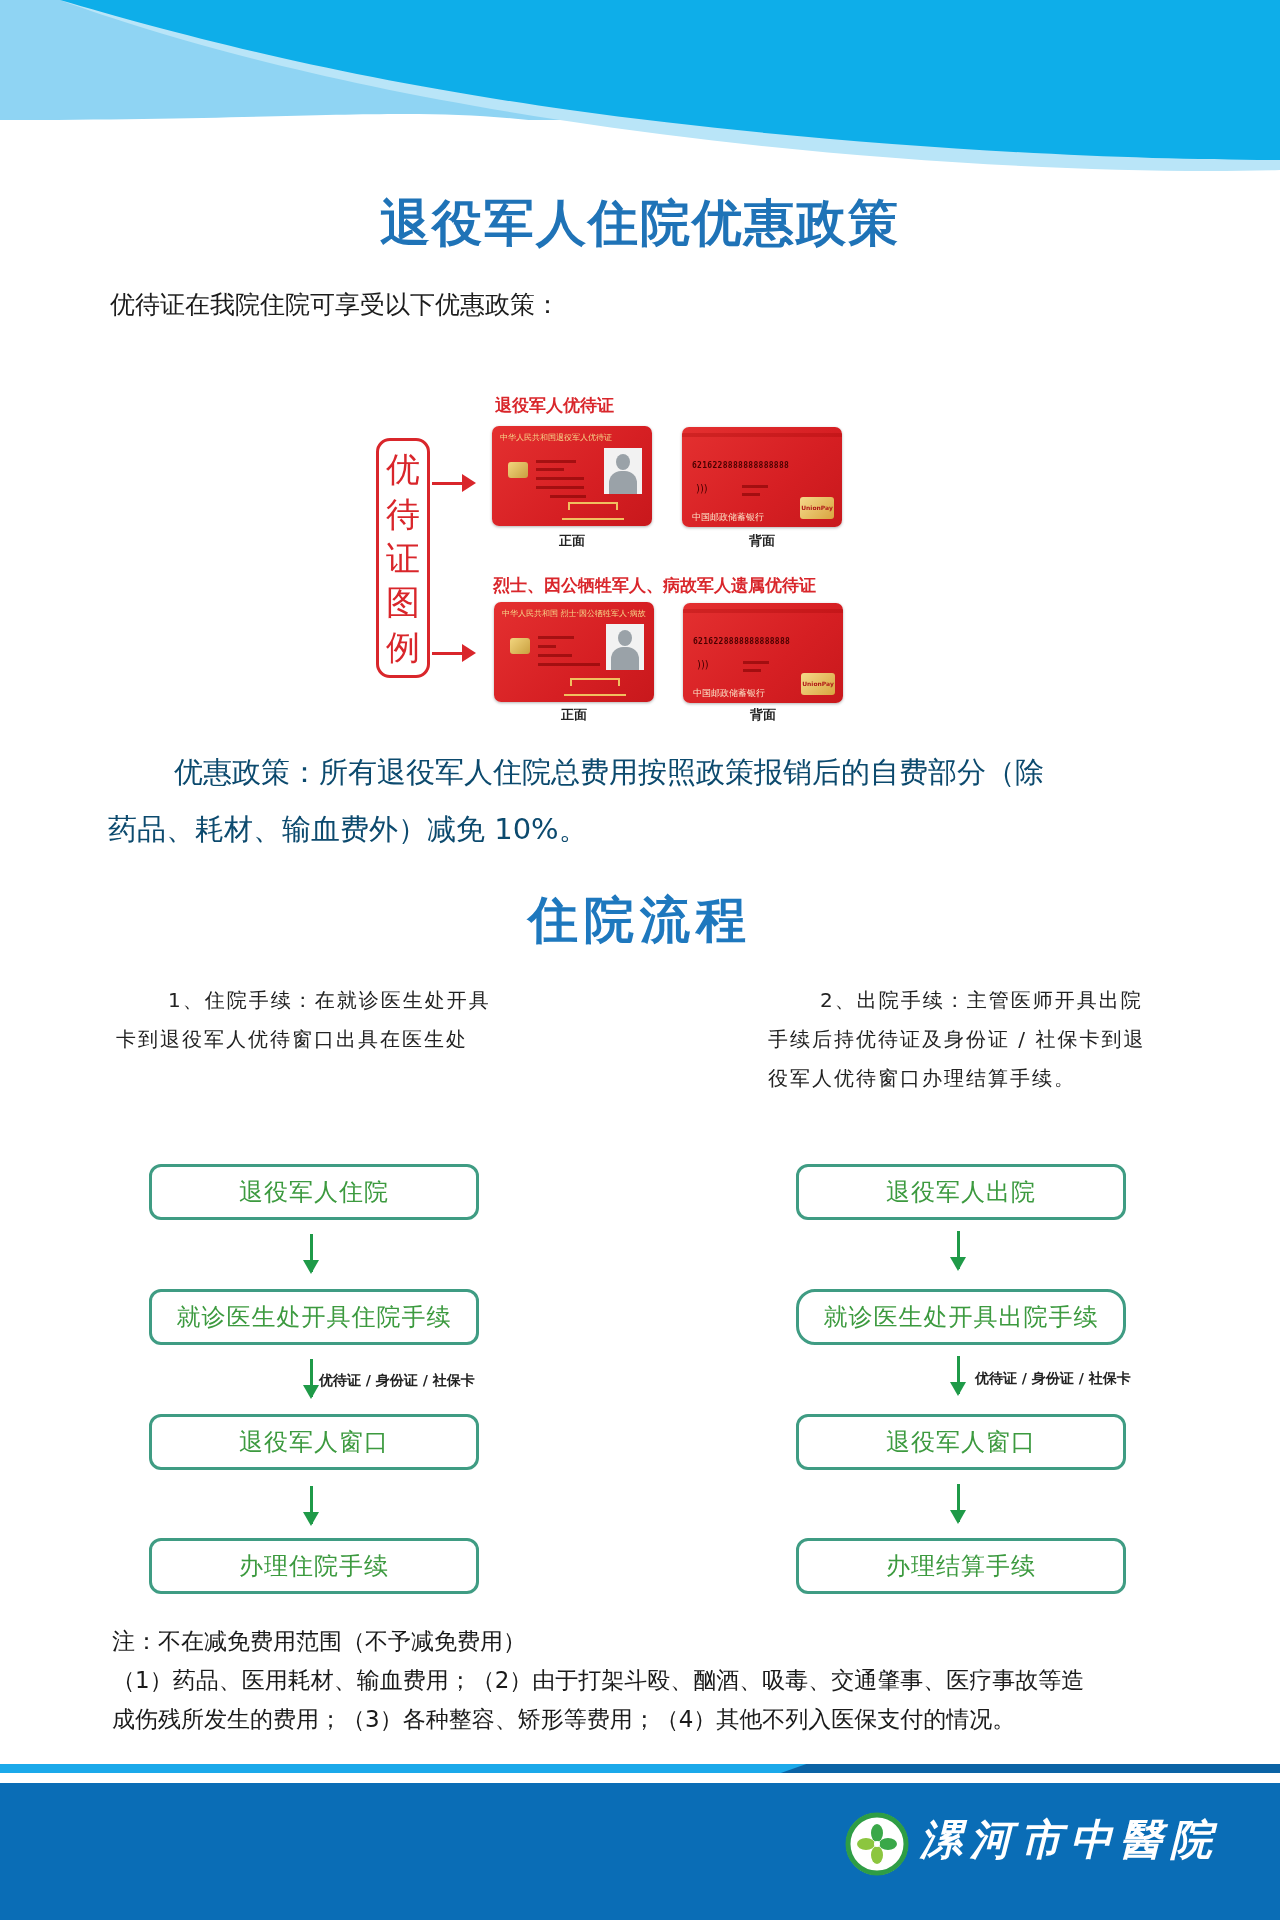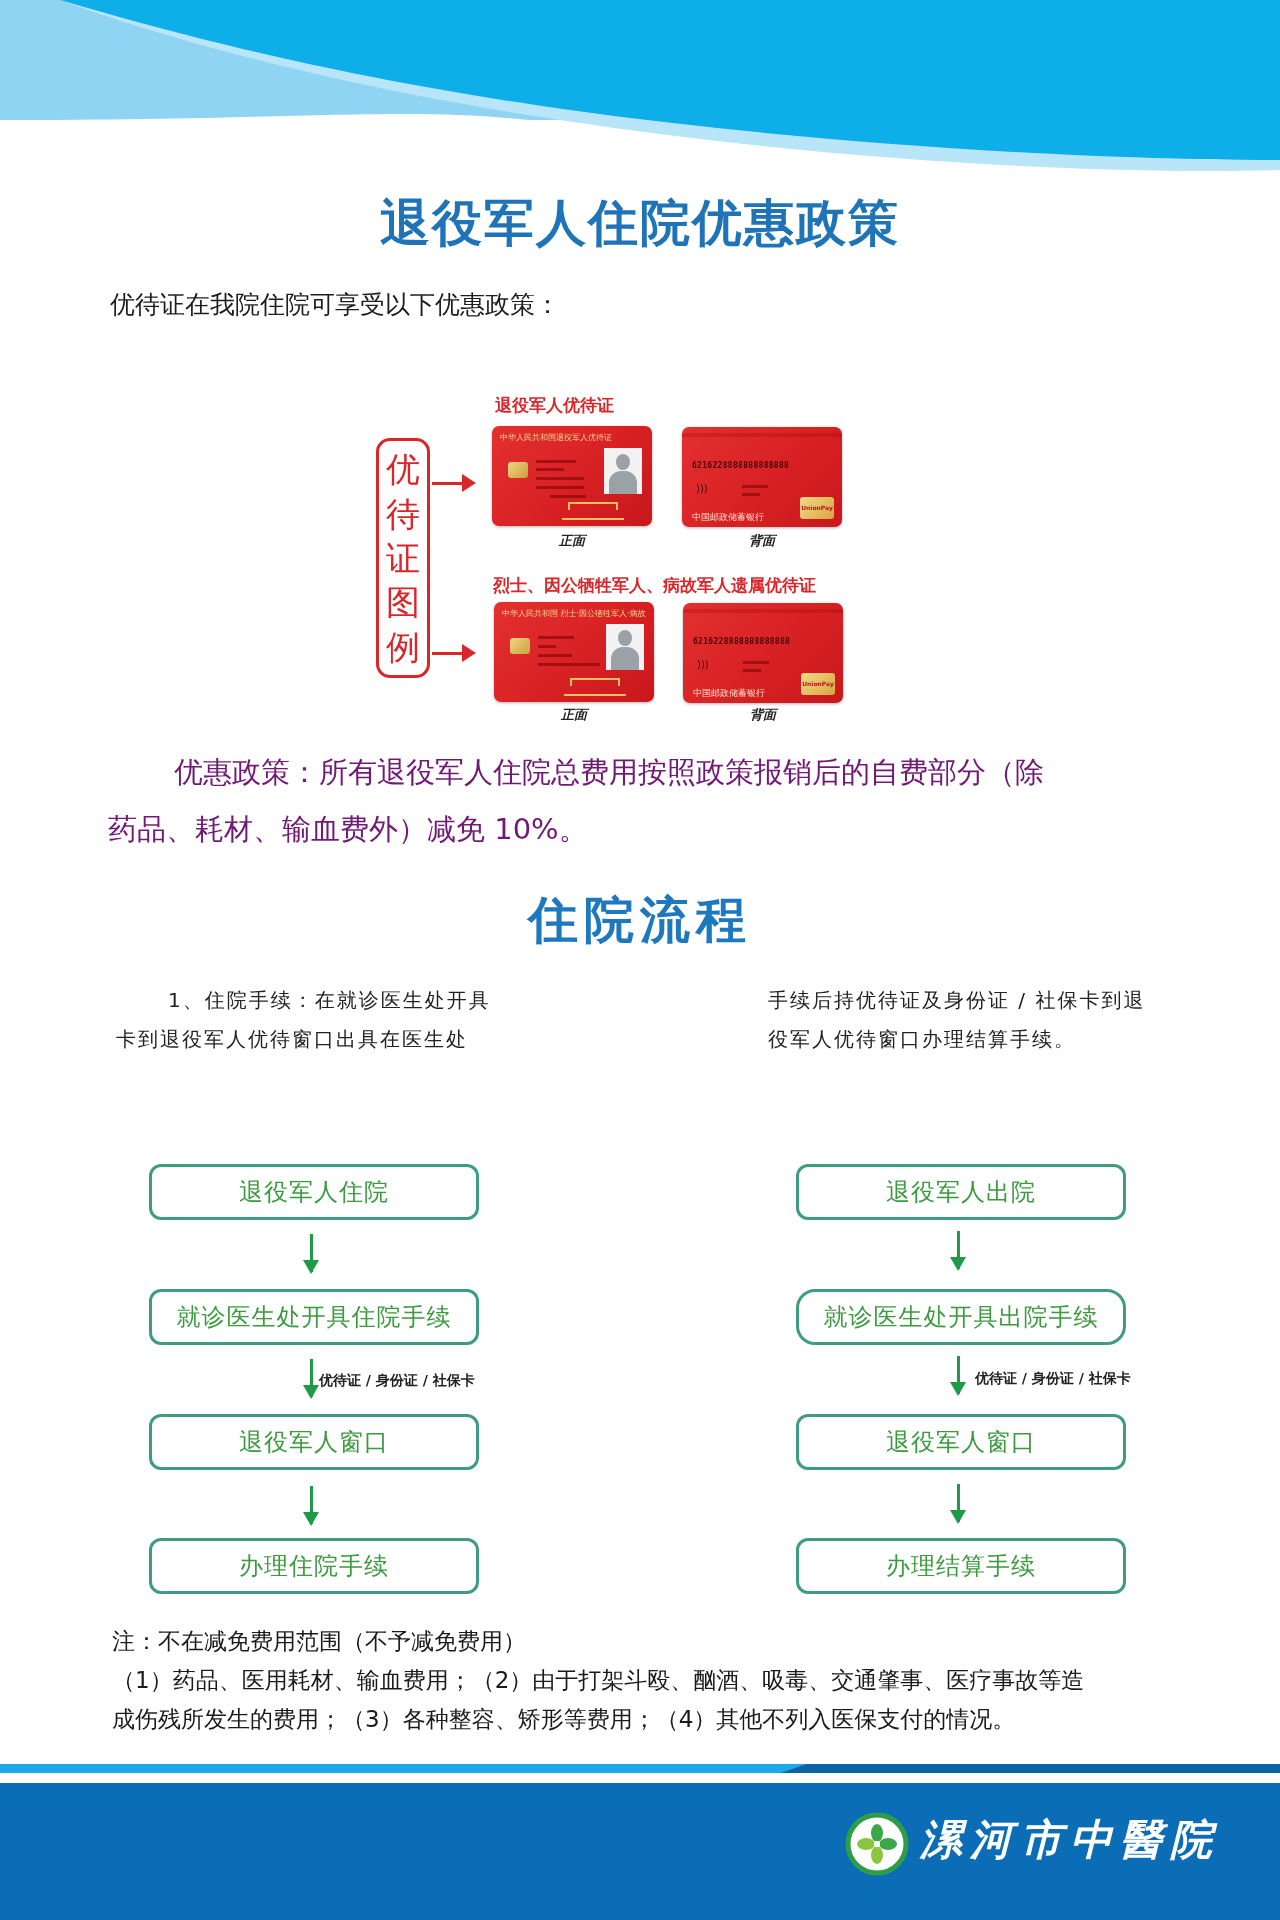--- a/index.html
+++ b/index.html
@@ -51,25 +51,25 @@
   .photo .head { position: absolute; left: 12px; top: 6px; width: 14px; height: 16px; border-radius: 50%; background: #9aa2a8; }
   .photo .body { position: absolute; left: 5px; top: 23px; width: 28px; height: 23px; border-radius: 12px 12px 0 0; background: #9aa2a8; }
   .info-line { position: absolute; height: 3px; background: rgba(120,0,0,0.55); }
   .gate { position: absolute; left: 70px; bottom: 6px; width: 62px; height: 18px; border-bottom: 2px solid #f0c060; }
   .gate::before { content:""; position:absolute; left: 6px; right: 6px; top: 2px; height: 6px; border-top: 2px solid #f0c060; border-left: 2px solid #f0c060; border-right: 2px solid #f0c060; }
   .card-back .stripe { position: absolute; left: 0; right: 0; top: 6px; height: 4px; background: rgba(150,0,0,0.25); }
   .card-number { position: absolute; left: 10px; top: 34px; font-size: 8px; color: #4a0000; font-weight: bold; letter-spacing: 0.3px; font-family: "DejaVu Sans Mono", monospace; }
   .nfc { position: absolute; left: 14px; top: 56px; font-size: 10px; color: #4a0000; }
   .bank-name { position: absolute; left: 10px; top: 76px; font-size: 9px; color: #fbe3c8; margin-top: 8px; }
   .unionpay { position: absolute; right: 8px; bottom: 8px; width: 34px; height: 22px; border-radius: 3px; background: linear-gradient(135deg,#f5d98a,#d8a540); font-size: 6px; color: #b01818; text-align: center; line-height: 22px; font-weight: bold; }
-  .card-caption { font-size: 13px; font-weight: bold; color: #222; text-align: center; width: 160px; font-style: italic; }
+  .card-caption { font-size: 13px; font-weight: bold; color: #222; text-align: center; width: 160px; }
 
   .policy {
     left: 108px; width: 1090px; top: 744px;
-    font-size: 29px; line-height: 57px; color: #701a75;
+    font-size: 29px; line-height: 57px; color: #0c4a6e;
   }
   .policy .indent { display: inline-block; width: 66px; }
 
   .section-title {
     left: 0; width: 1280px; top: 887px; text-align: center;
     font-family: "DejaVu Serif", "Liberation Serif", serif;
     font-weight: bold; font-size: 50px; color: #1e78be; letter-spacing: 6px;
   }
 
   .proc-text { font-size: 20px; line-height: 39px; color: #222; letter-spacing: 2px; }
@@ -190,20 +190,21 @@
 </div>
 
 <div class="abs section-title">住院流程</div>
 
 <div class="abs proc-text" style="left:116px; top:981px; width:430px;">
   <div><span class="indent"></span><span>1、住院手续：在就诊医生处开具</span></div>
   <div>卡到退役军人优待窗口出具在医生处</div>
 </div>
 
 <div class="abs proc-text" style="left:768px; top:981px; width:440px;">
+  <div><span class="indent"></span><span>2、出院手续：主管医师开具出院</span></div>
   <div>手续后持优待证及身份证 / 社保卡到退</div>
   <div>役军人优待窗口办理结算手续。</div>
 </div>
 
 <div class="abs flow-box" style="left:149px; top:1164px;">退役军人住院</div>
 <div class="abs flow-arrow" style="left:310px; top:1234px; height:38px;"></div>
 <div class="abs flow-box" style="left:149px; top:1289px;">就诊医生处开具住院手续</div>
 <div class="abs flow-arrow" style="left:310px; top:1359px; height:38px;"></div>
 <div class="abs flow-note" style="left:319px; top:1372px;">优待证 / 身份证 / 社保卡</div>
 <div class="abs flow-box" style="left:149px; top:1414px;">退役军人窗口</div>

